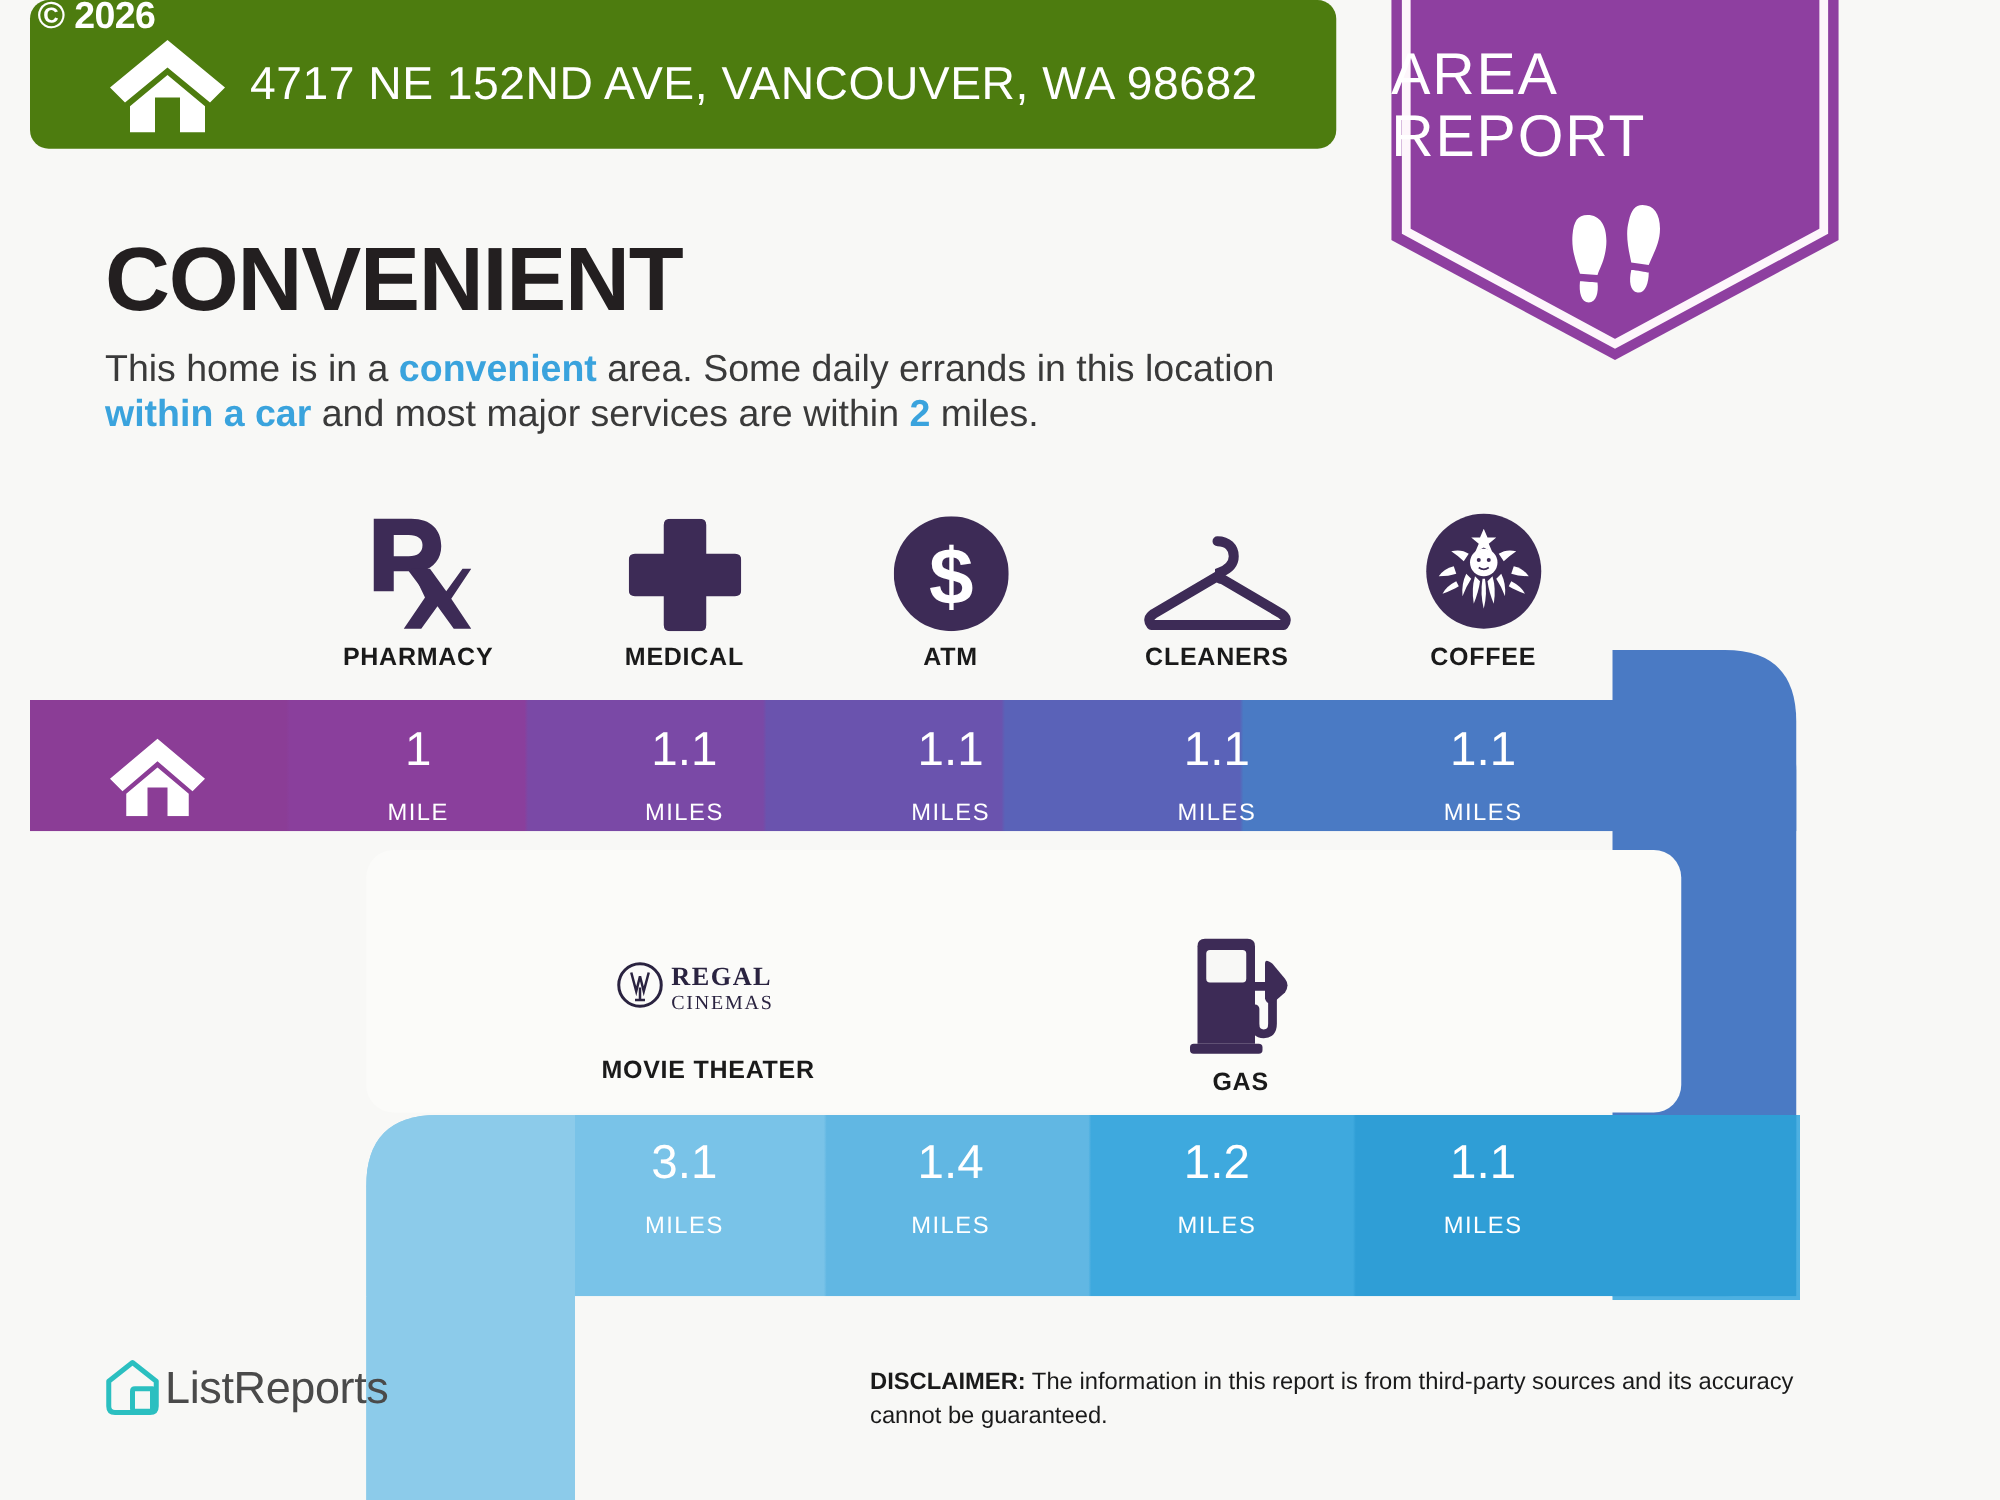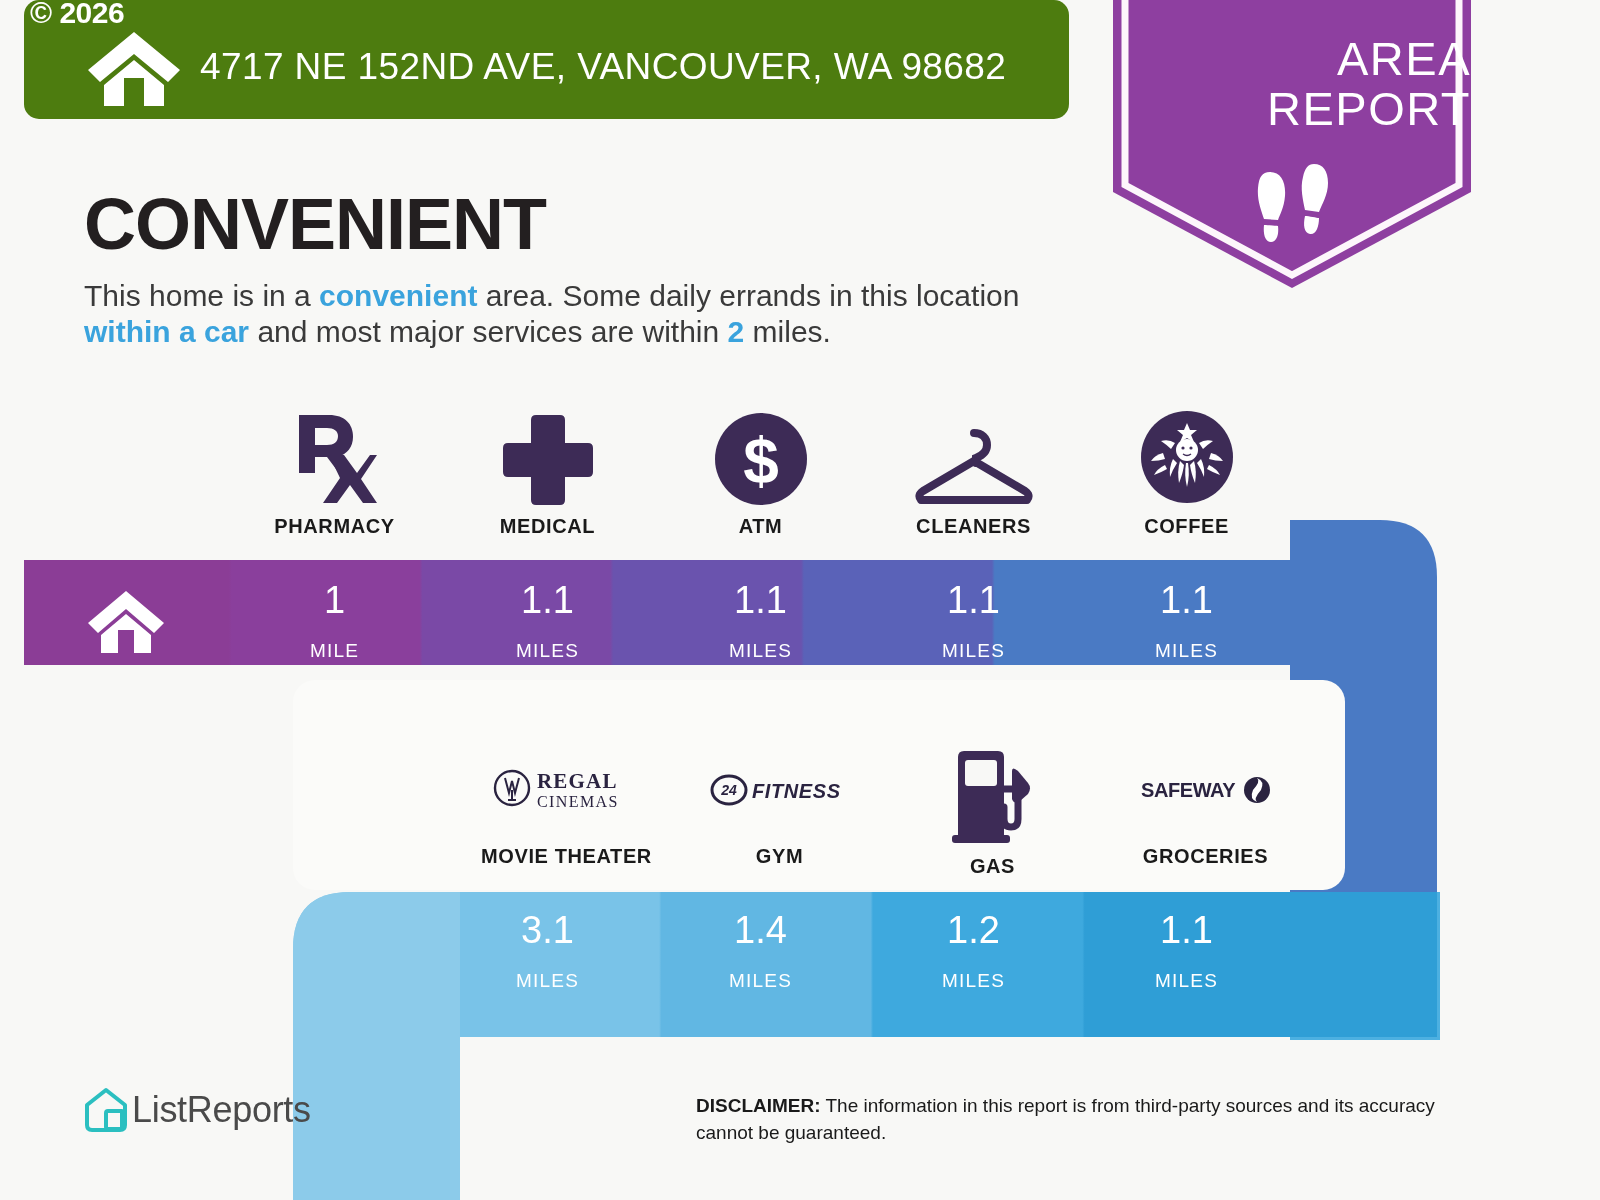--- a/index.html
+++ b/index.html
@@ -165,21 +165,21 @@
       <path d="M48 2 L94 40 L82 52 L48 24 L14 52 L2 40 Z" fill="#fff"></path>
       <path d="M48 30 L78 55 L78 76 L58 76 L58 48 L38 48 L38 76 L18 76 L18 55 Z" fill="#fff"></path>
     </svg>
     <div id="address">4717 NE 152ND AVE, VANCOUVER, WA 98682</div>
   </div>
 
   <svg id="badge" viewBox="0 0 358 332">
     <path d="M0 0 L358 0 L358 236 L179 332 L0 236 Z" fill="#8e3fa0"></path>
     <path d="M12 0 L346 0 L346 229 L179 319 L12 229 Z" fill="none" stroke="#fdf6fb" stroke-width="7"></path>
   </svg>
-  <div style="position:absolute;left:1113px;top:34px;width:358px;text-align:right;color:#fff;font-size:47px;font-weight:500;line-height:50px;letter-spacing:1.5px;pointer-events:none;">
+  <div style="position:absolute;left:1113px;top:34px;width:358px;text-align:left;color:#fff;font-size:47px;font-weight:500;line-height:50px;letter-spacing:1.5px;pointer-events:none;">
     <div>AREA</div>
     <div>REPORT</div>
   </div>
   <svg style="position:absolute;left:1248px;top:162px;width:92px;height:86px;" viewBox="0 0 92 86">
     <path d="M22 10 C33 10 38 20 37 34 C36 46 32 52 30 58 L16 57 C13 48 9 38 10 26 C11 15 14 10 22 10 Z" fill="#fff"></path>
     <path d="M16 63 C20 63 28 64 30 64 C31 72 29 80 23 80 C17 80 15 72 16 63 Z" fill="#fff"></path>
     <path d="M66 2 C75 2 80 9 80 21 C80 33 74 42 71 50 L57 48 C55 38 52 26 55 15 C57 6 60 2 66 2 Z" fill="#fff"></path>
     <path d="M57 54 C61 54 69 56 71 56 C71 65 68 73 62 72 C56 71 55 63 57 54 Z" fill="#fff"></path>
   </svg>
 
@@ -288,52 +288,32 @@
         <svg width="152" height="48" viewBox="0 0 152 48">
           <circle cx="21" cy="22" r="17" fill="none" stroke="#2a2340" stroke-width="2.4"></circle>
           <path d="M14 12 L18 27 L21 15 L24 27 L28 12" fill="none" stroke="#2a2340" stroke-width="2"></path>
           <path d="M21 24 L21 34 M17 34 L25 34" stroke="#2a2340" stroke-width="2"></path>
           <text x="46" y="22" font-family="Liberation Serif, serif" font-size="21" font-weight="bold" fill="#2a2340" letter-spacing="1.2">REGAL</text>
           <text x="46" y="41" font-family="Liberation Serif, serif" font-size="16" fill="#2a2340" letter-spacing="1.4">CINEMAS</text>
         </svg>
       </div>
       <div class="nm">MOVIE THEATER</div>
     </div>
-    <div class="cat" style="left:654px;">
-      <div class="ico" style="height:90px;align-items:center;">
-        <svg width="140" height="34" viewBox="0 0 140 34">
-          <ellipse cx="19" cy="17" rx="17" ry="14" fill="none" stroke="#2a2340" stroke-width="3"></ellipse>
-          <text x="19" y="22" font-family="Liberation Sans, sans-serif" font-size="14" font-weight="bold" fill="#2a2340" text-anchor="middle" font-style="italic">24</text>
-          <text x="42" y="25" font-family="Liberation Sans, sans-serif" font-size="20" font-weight="bold" fill="#2a2340" font-style="italic" letter-spacing="0.6">FITNESS</text>
-        </svg>
-      </div>
-      <div class="nm">GYM</div>
-    </div>
     <div class="cat" style="left:867px;">
       <div class="ico" style="height:100px;">
         <svg width="86" height="96" viewBox="0 0 86 96">
           <path d="M8 8 Q8 2 14 2 L48 2 Q54 2 54 8 L54 86 L8 86 Z" fill="#3d2b56"></path>
           <rect x="15" y="11" width="32" height="26" rx="3" fill="#f8f8f6"></rect>
           <rect x="2" y="86" width="58" height="8" rx="3" fill="#3d2b56"></rect>
           <path d="M54 40 L62 40 Q68 40 68 47 L68 70 Q68 78 61 78 Q54 78 54 70 L54 58" fill="none" stroke="#3d2b56" stroke-width="7" stroke-linecap="round"></path>
           <path d="M62 38 L62 22 Q62 17 68 22 L78 34 Q82 39 78 45 L70 52 Q64 56 62 50 Z" fill="#3d2b56"></path>
         </svg>
       </div>
       <div class="nm">GAS</div>
     </div>
-    <div class="cat" style="left:1080px;">
-      <div class="ico" style="height:90px;align-items:center;">
-        <svg width="130" height="34" viewBox="0 0 130 34">
-          <text x="0" y="24" font-family="Liberation Sans, sans-serif" font-size="20" font-weight="bold" fill="#2a2340" letter-spacing="-0.4">SAFEWAY</text>
-          <circle cx="116" cy="17" r="13" fill="#2a2340"></circle>
-          <path d="M116 5 Q124 8 120 17 Q112 26 116 29 Q108 26 112 17 Q120 8 116 5 Z" fill="#fff"></path>
-        </svg>
-      </div>
-      <div class="nm">GROCERIES</div>
-    </div>
   </div>
 
   <div class="cells" style="top:898px;">
     <div class="cell" style="left:441px;">
       <div class="num">3.1</div>
       <div class="unit">MILES</div>
     </div>
     <div class="cell" style="left:654px;">
       <div class="num">1.4</div>
       <div class="unit">MILES</div>

